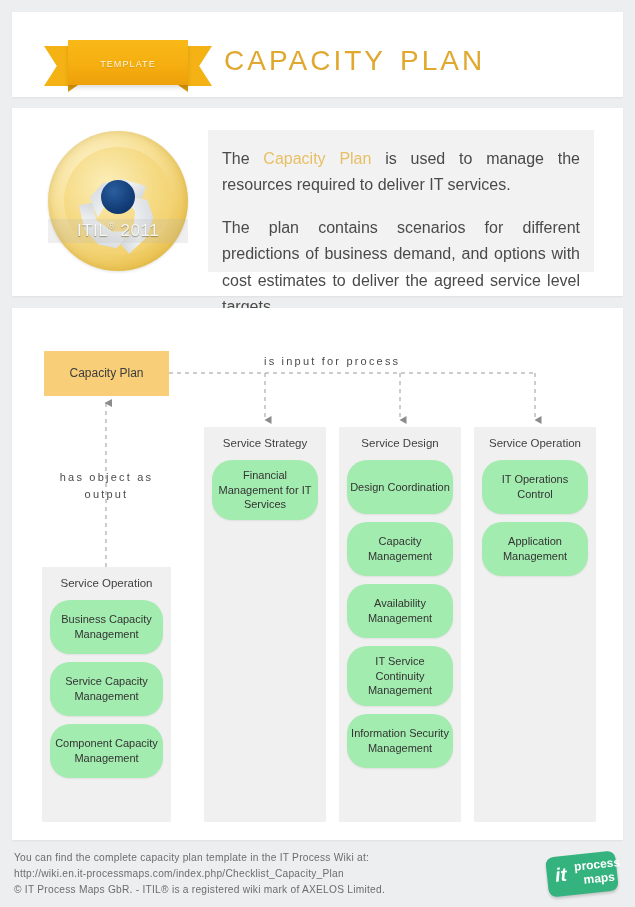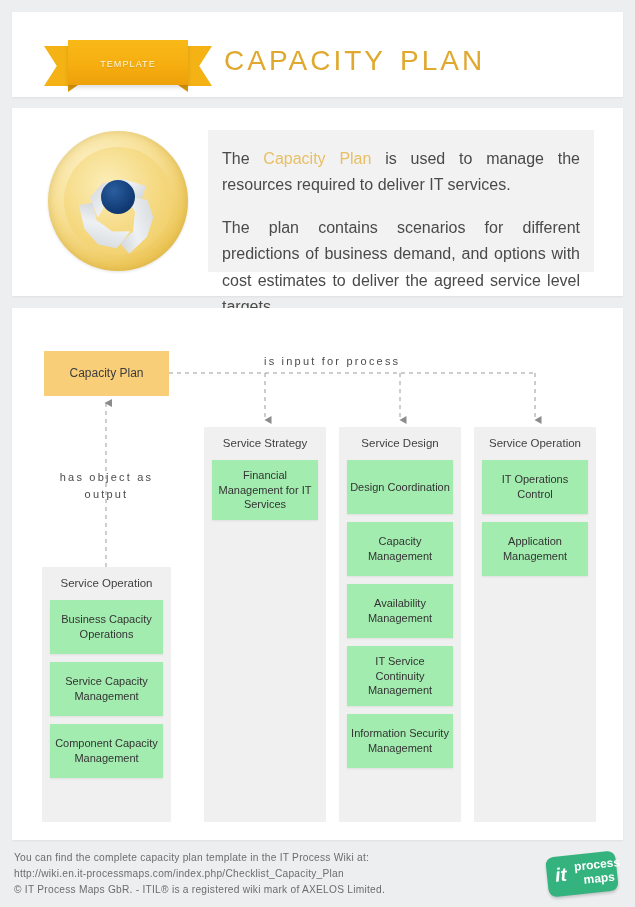--- a/index.html
+++ b/index.html
@@ -247,20 +247,21 @@
     font-size: 11px;
     line-height: 1.33;
     text-align: center;
     padding: 8px 3px;
     margin-bottom: 8px;
     display: flex;
     align-items: center;
     justify-content: center;
     min-height: 54px;
     box-shadow: 0 1px 2px rgba(0,0,0,0.07);
+    border-radius: 20px;
   }
 
   
   #connectors {
     position: absolute;
     left: 0; top: 0;
     width: 611px; height: 532px;
     pointer-events: none;
   }
   .edge-label {
@@ -355,20 +356,24 @@
 
   <div class="card" id="intro-card">
 
     <div id="itil-logo">
       <div class="logo-ring"></div>
       <div class="logo-inner">
         <div class="logo-blade b1"></div>
         <div class="logo-blade b2"></div>
         <div class="logo-blade b3"></div>
         <div class="logo-core"></div>
+      </div>
+      <div class="logo-text">
+        <span>ITIL</span><sup>®</sup>
+        <span>2011</span>
       </div>
     </div>
 
     <div id="intro-text-panel">
       <p class="intro-p"><span>The </span><span class="accent">Capacity Plan</span><span> is used to manage the resources required to deliver IT services.</span></p>
       <p class="intro-p">The plan contains scenarios for different predictions of business demand, and options with cost estimates to deliver the agreed service level targets.</p>
     </div>
   </div>
 
   <div class="card" id="diagram-card">
@@ -395,21 +400,21 @@
     </svg>
 
     <div class="node-box" id="capacity-plan-node">Capacity Plan</div>
 
     <div class="edge-label" id="label-input">is input for process</div>
     <div class="edge-label" id="label-output">has object as output</div>
 
     <div id="col-output">
       <div class="col-title">Service Operation</div>
       <div class="proc-list">
-        <div class="proc">Business Capacity Operations</div>
+        <div class="proc">Business Capacity Management</div>
         <div class="proc">Service Capacity Management</div>
         <div class="proc">Component Capacity Management</div>
       </div>
     </div>
 
     <div class="lifecycle-col" id="col-service-strategy">
       <div class="col-title">Service Strategy</div>
       <div class="proc-list">
         <div class="proc">Financial Management for IT Services</div>
       </div>

